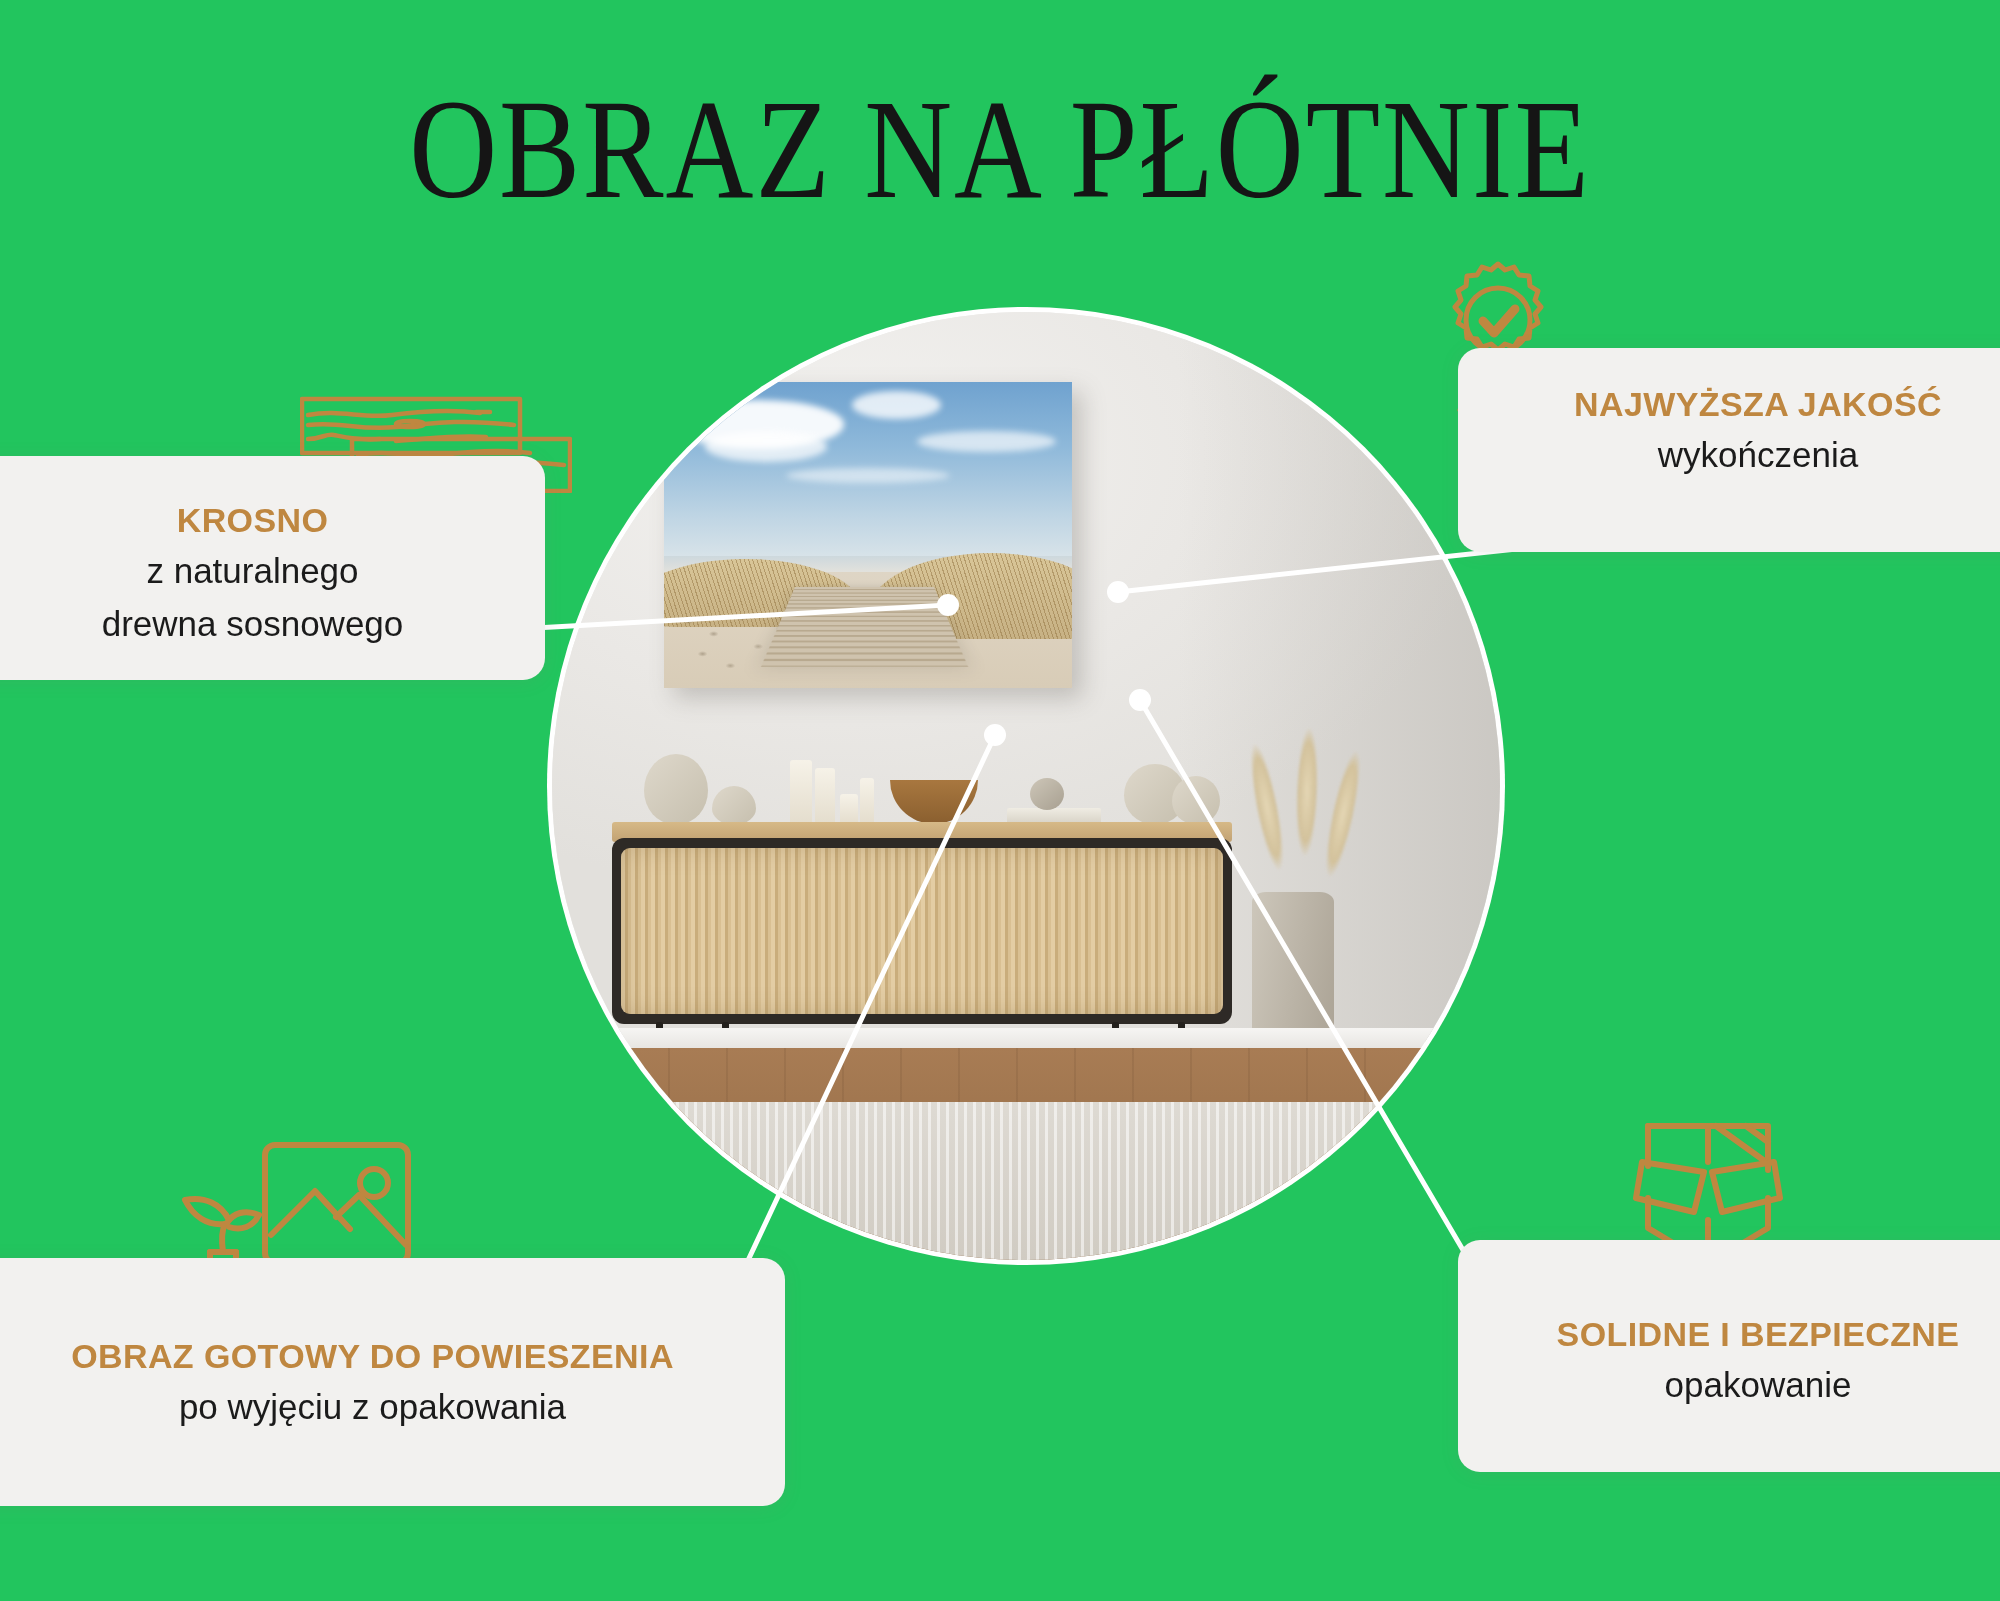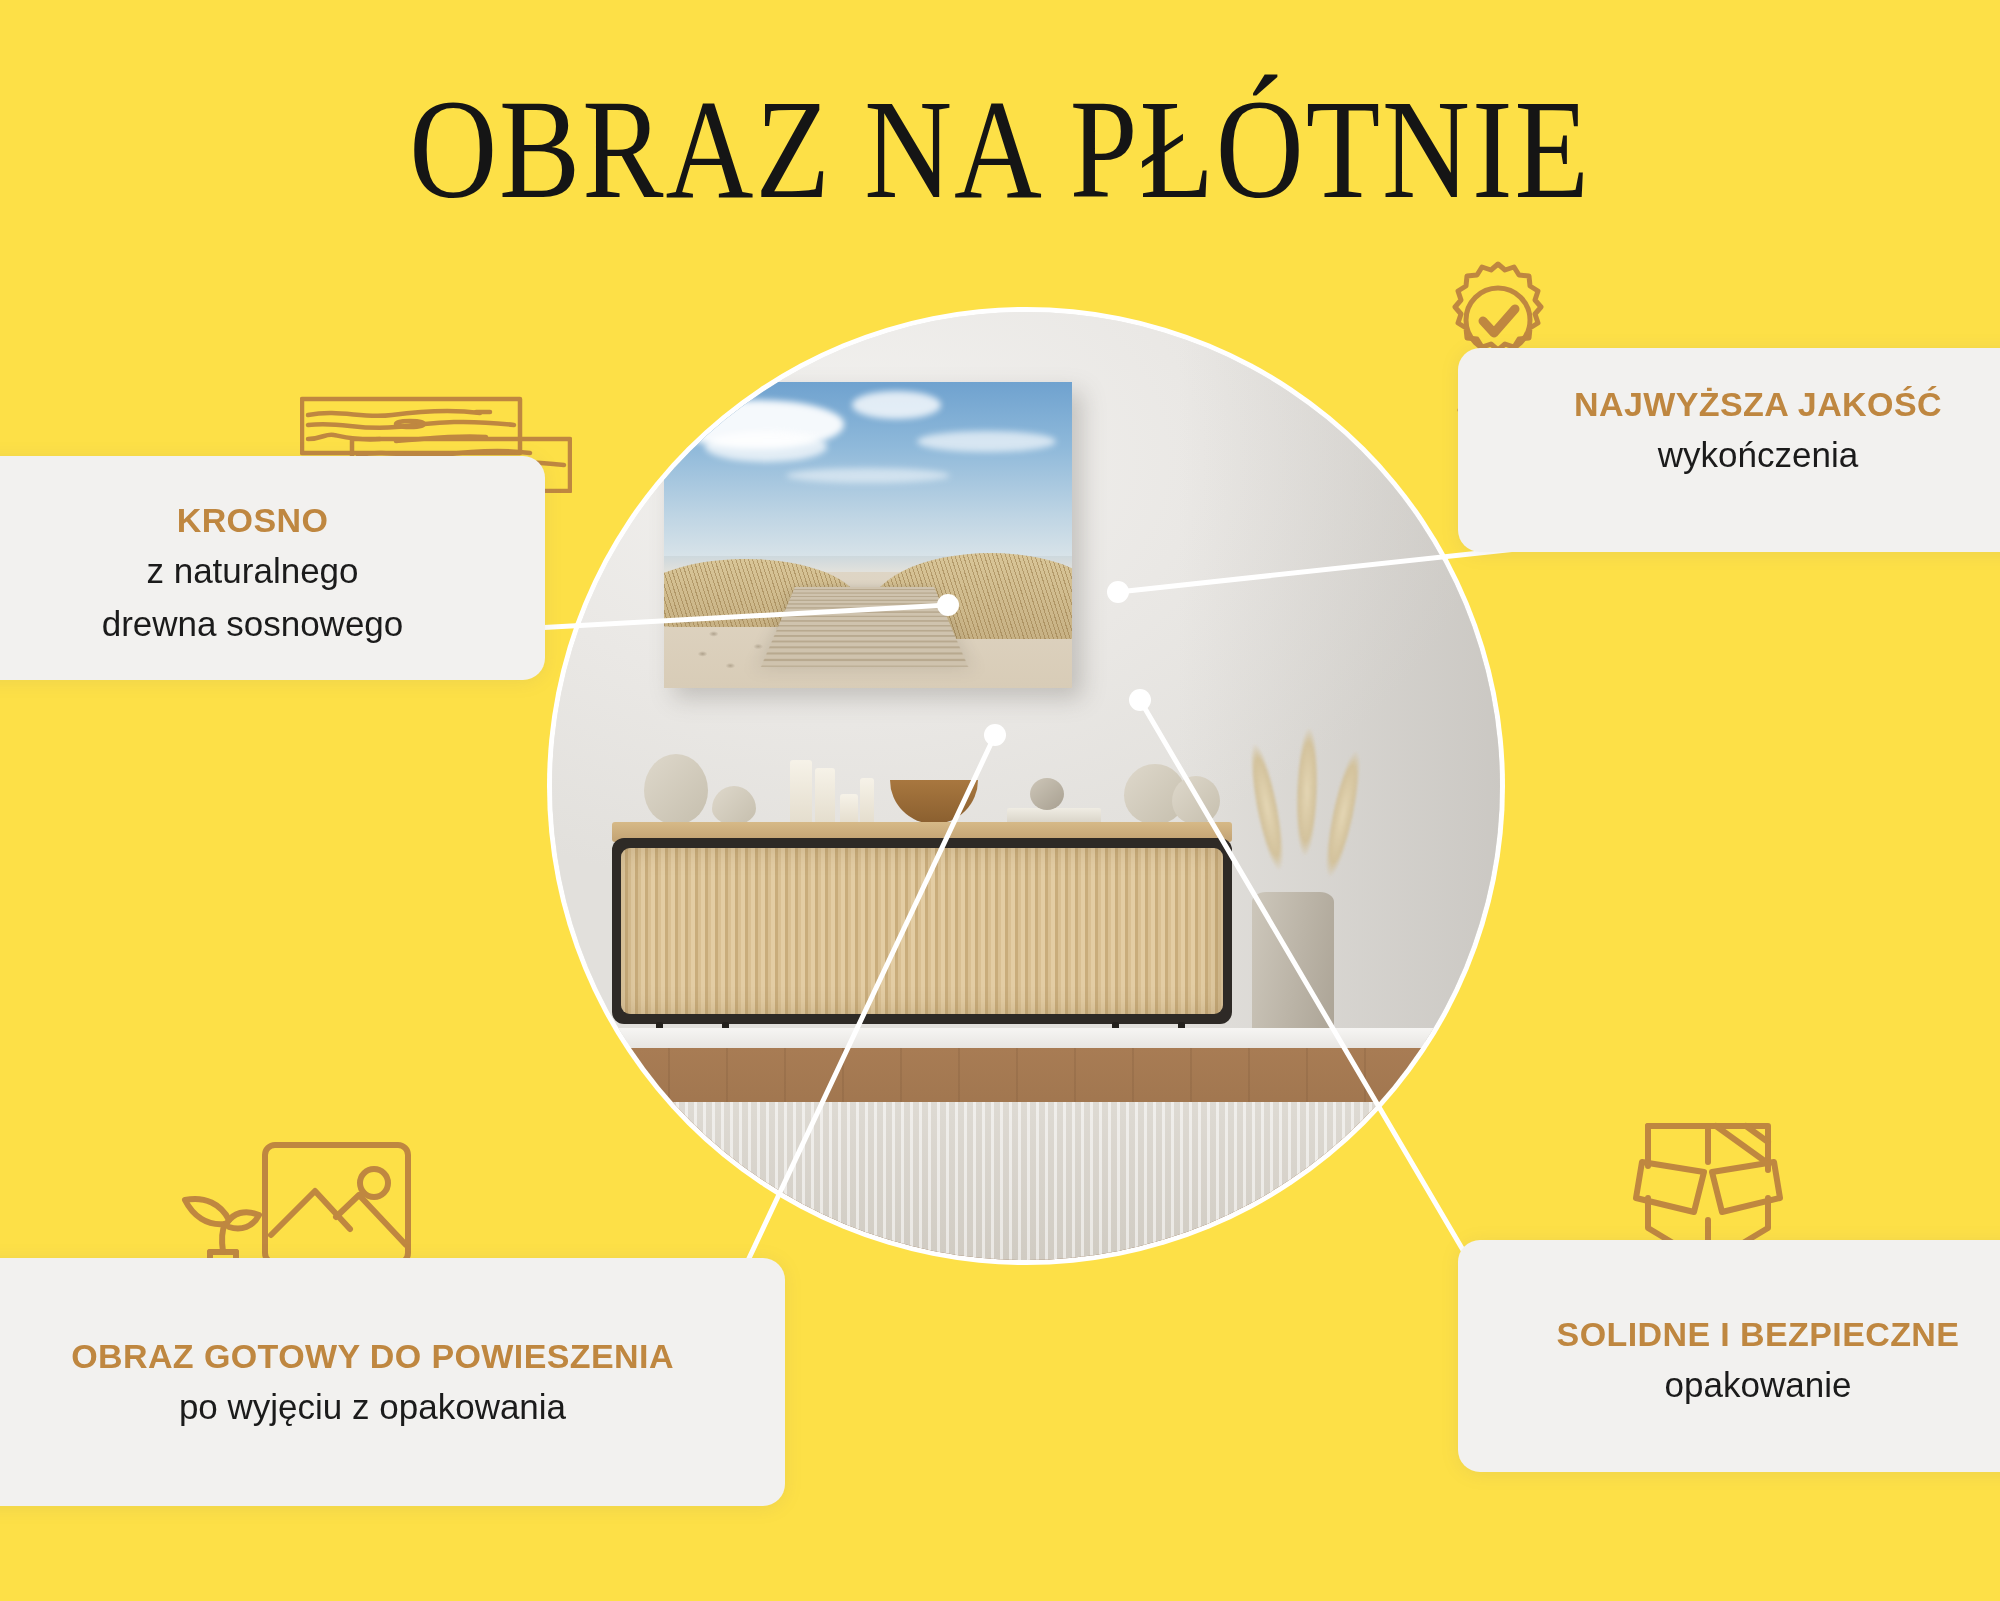--- a/index.html
+++ b/index.html
@@ -3,21 +3,21 @@
 <meta charset="utf-8">
 <title>Obraz na płótnie — infografika</title>
 <style>
   html,body{margin:0;padding:0;}
   body{
     width:2000px;height:1601px;
     background:#eae9e7;
     font-family:"Liberation Sans", sans-serif;
     overflow:hidden;
   }
-  #stage{position:relative;width:2000px;height:1601px;overflow:hidden;background:#fde047;}
+  #stage{position:relative;width:2000px;height:1601px;overflow:hidden;background:#22c55e;}
 
   
   #page-title{
     position:absolute;left:0;top:78px;width:2000px;
     text-align:center;
     font-family:"Liberation Serif", serif;
     font-weight:400;
     font-size:123px;
     letter-spacing:2px;
     color:#151515;

